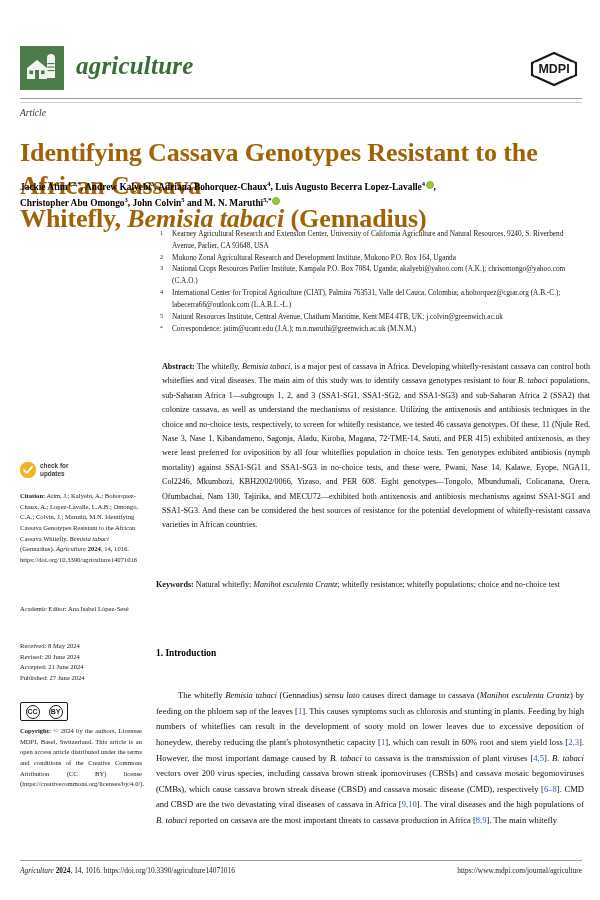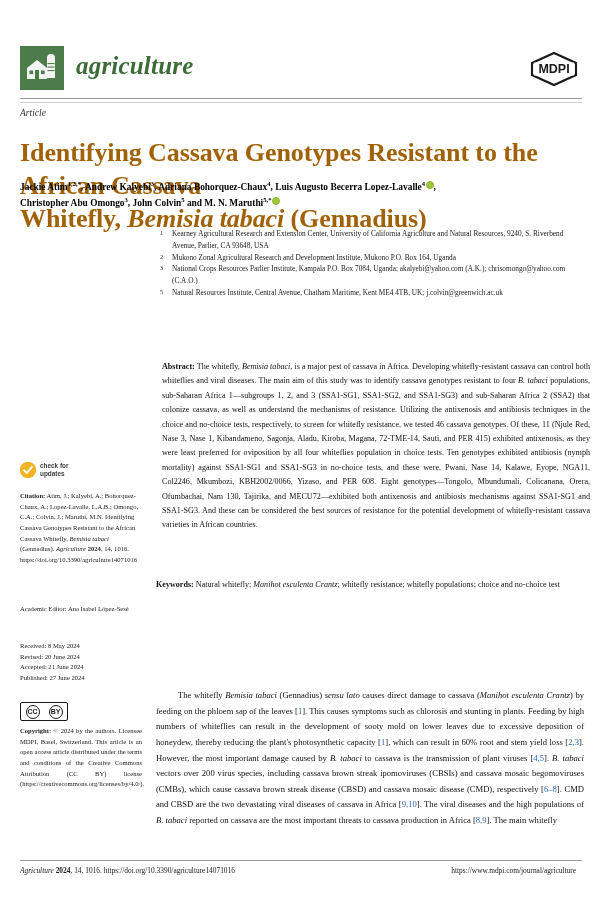--- a/index.html
+++ b/index.html
@@ -236,21 +236,21 @@
   }
   .footer {
     position: absolute;
     top: 866px;
     font-size: 7.4px;
     color: #1a1a1a;
   }
   .footer-left { left: 20px; }
   .footer-left i { font-style: italic; }
   .footer-left b { font-weight: bold; }
-  .footer-right { right: 24px; }
+  .footer-right { right: 18px; }
 </style>
 </head>
 <body>
 
 <div class="page">
 
   <div class="header">
 
     <span class="logo-mark">
       <svg width="44" height="44" viewBox="0 0 44 44" aria-hidden="true">
@@ -303,22 +303,30 @@
     </div>
     <div class="affil-row">
       <div class="affil-num">2</div>
       <div class="affil-txt">Mukono Zonal Agricultural Research and Development Institute, Mukono P.O. Box 164, Uganda</div>
     </div>
     <div class="affil-row">
       <div class="affil-num">3</div>
       <div class="affil-txt">National Crops Resources Parlier Institute, Kampala P.O. Box 7084, Uganda; akalyebi@yahoo.com (A.K.); chrisomongo@yahoo.com (C.A.O.)</div>
     </div>
     <div class="affil-row">
+      <div class="affil-num">4</div>
+      <div class="affil-txt">International Center for Tropical Agriculture (CIAT), Palmira 763531, Valle del Cauca, Colombia; a.bohorquez@cgiar.org (A.B.-C.); labecerra66@outlook.com (L.A.B.L.-L.)</div>
+    </div>
+    <div class="affil-row">
       <div class="affil-num">5</div>
       <div class="affil-txt">Natural Resources Institute, Central Avenue, Chatham Maritime, Kent ME4 4TB, UK; j.colvin@greenwich.ac.uk</div>
+    </div>
+    <div class="affil-row">
+      <div class="affil-num">*</div>
+      <div class="affil-txt">Correspondence: jatim@ucanr.edu (J.A.); m.n.maruthi@greenwich.ac.uk (M.N.M.)</div>
     </div>
   </div>
 
   <div class="cfu">
     <span class="cfu-ring">
       <svg width="16" height="16" viewBox="0 0 16 16" aria-hidden="true">
         <circle cx="8" cy="8" r="8" fill="#f0b323"></circle>
         <path d="M4 8.3 L6.8 11 L12 4.8" fill="none" stroke="#ffffff" stroke-width="1.9" stroke-linecap="round" stroke-linejoin="round"></path>
       </svg>
     </span>
@@ -353,20 +361,21 @@
   </div>
 
   <div class="main abstract">
     <b>Abstract:</b><span> The whitefly, </span><i>Bemisia tabaci</i><span>, is a major pest of cassava in Africa. Developing whitefly-resistant cassava can control both whiteflies and viral diseases. The main aim of this study was to identify cassava genotypes resistant to four </span><i>B. tabaci</i><span> populations, sub-Saharan Africa 1—subgroups 1, 2, and 3 (SSA1-SG1, SSA1-SG2, and SSA1-SG3) and sub-Saharan Africa 2 (SSA2) that colonize cassava, as well as understand the mechanisms of resistance. Utilizing the antixenosis and antibiosis techniques in the choice and no-choice tests, respectively, to screen for whitefly resistance, we tested 46 cassava genotypes. Of these, 11 (Njule Red, Nase 3, Nase 1, Kibandameno, Sagonja, Aladu, Kiroba, Magana, 72-TME-14, Sauti, and PER 415) exhibited antixenosis, as they were least preferred for oviposition by all four whiteflies population in choice tests. Ten genotypes exhibited antibiosis (nymph mortality) against SSA1-SG1 and SSA1-SG3 in no-choice tests, and these were, Pwani, Nase 14, Kalawe, Eyope, NGA11, Col2246, Mkumbozi, KBH2002/0066, Yizaso, and PER 608. Eight genotypes—Tongolo, Mbundumali, Colicanana, Orera, Ofumbachai, Nam 130, Tajirika, and MECU72—exhibited both antixenosis and antibiosis mechanisms against SSA1-SG1 and SSA1-SG3. And these can be considered the best sources of resistance for the potential development of whitefly-resistant cassava varieties in African countries.</span>
   </div>
 
   <div class="main keywords">
     <b>Keywords:</b><span> Natural whitefly; </span><i>Manihot esculenta Crantz</i><span>; whitefly resistance; whitefly populations; choice and no-choice test</span>
   </div>
 
+  <div class="main section-head">1. Introduction</div>
 
   <div class="main body-text indent"><span>The whitefly </span><i>Bemisia tabaci</i><span> (Gennadius) </span><i>sensu lato</i><span> causes direct damage to cassava (</span><i>Manihot esculenta Crantz</i><span>) by feeding on the phloem sap of the leaves [</span><span class="ref">1</span><span>]. This causes symptoms such as chlorosis and stunting in plants. Feeding by high numbers of whiteflies can result in the development of sooty mold on lower leaves due to excessive deposition of honeydew, thereby reducing the plant's photosynthetic capacity [</span><span class="ref">1</span><span>], which can result in 60% root and stem yield loss [</span><span class="ref">2,3</span><span>]. However, the most important damage caused by </span><i>B. tabaci</i><span> to cassava is the transmission of plant viruses [</span><span class="ref">4,5</span><span>]. </span><i>B. tabaci</i><span> vectors over 200 virus species, including cassava brown streak ipomoviruses (CBSIs) and cassava mosaic begomoviruses (CMBs), which cause cassava brown streak disease (CBSD) and cassava mosaic disease (CMD), respectively [</span><span class="ref">6–8</span><span>]. CMD and CBSD are the two devastating viral diseases of cassava in Africa [</span><span class="ref">9,10</span><span>]. The viral diseases and the high populations of </span><i>B. tabaci</i><span> reported on cassava are the most important threats to cassava production in Africa [</span><span class="ref">8,9</span><span>]. The main whitefly</span></div>
 
   <div class="footer-rule"></div>
   <div class="footer footer-left"><i>Agriculture</i><b> 2024</b><span>, 14, 1016. https://doi.org/10.3390/agriculture14071016</span></div>
   <div class="footer footer-right">https://www.mdpi.com/journal/agriculture</div>
 
 </div>
 
 </body></html>

